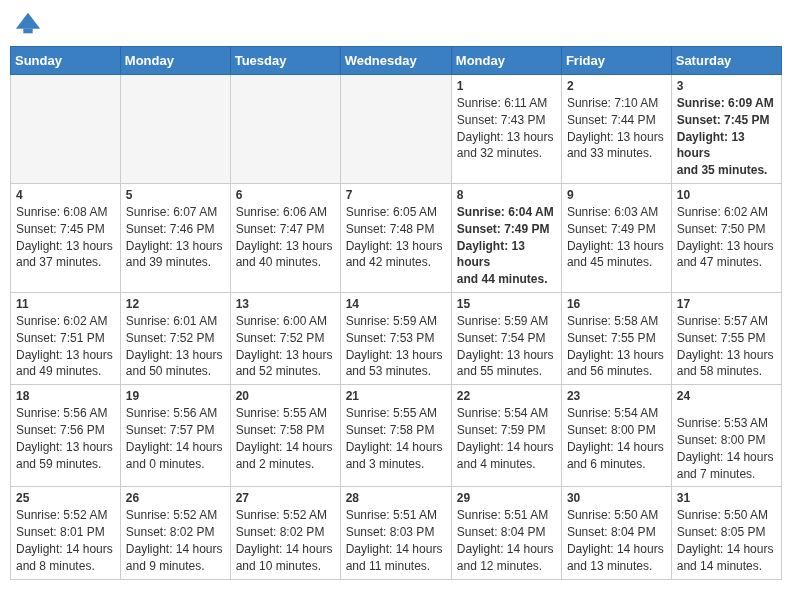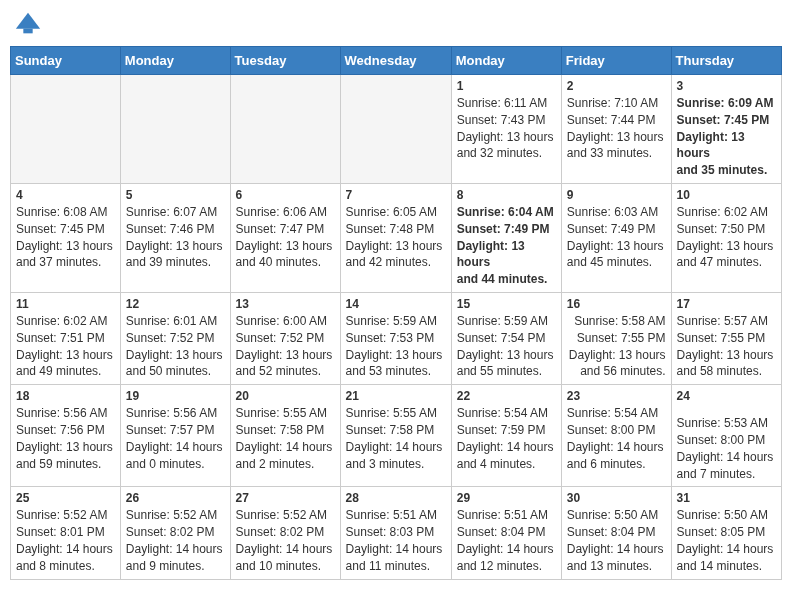--- a/index.html
+++ b/index.html
@@ -114,21 +114,21 @@
 
 <table class="calendar">
   <thead>
     <tr>
     <th>Sunday</th>
         <th>Monday</th>
         <th>Tuesday</th>
         <th>Wednesday</th>
         <th>Monday</th>
         <th>Friday</th>
-        <th>Thursday</th>
+        <th>Saturday</th>
       </tr>
   </thead>
   <tbody id="calendar-body">
   <tr>
         <td class="empty"></td>
         <td class="empty"></td>
         <td class="empty"></td>
         <td class="empty"></td>
         <td>
           <span class="day-number">1</span>
@@ -234,21 +234,21 @@
         </td>
         <td>
           <span class="day-number">15</span>
           <div class="cell-content" style="white-space: pre-line;">Sunrise: 5:59 AM
 Sunset: 7:54 PM
 Daylight: 13 hours
 and 55 minutes.</div>
         </td>
         <td>
           <span class="day-number">16</span>
-          <div class="cell-content" style="white-space: pre-line; text-align: right;">Sunrise: 5:58 AM
+          <div class="cell-content" style="white-space: pre-line;">Sunrise: 5:58 AM
 Sunset: 7:55 PM
 Daylight: 13 hours
 and 56 minutes.</div>
         </td>
         <td>
           <span class="day-number">17</span>
           <div class="cell-content" style="white-space: pre-line;">Sunrise: 5:57 AM
 Sunset: 7:55 PM
 Daylight: 13 hours
 and 58 minutes.</div>

